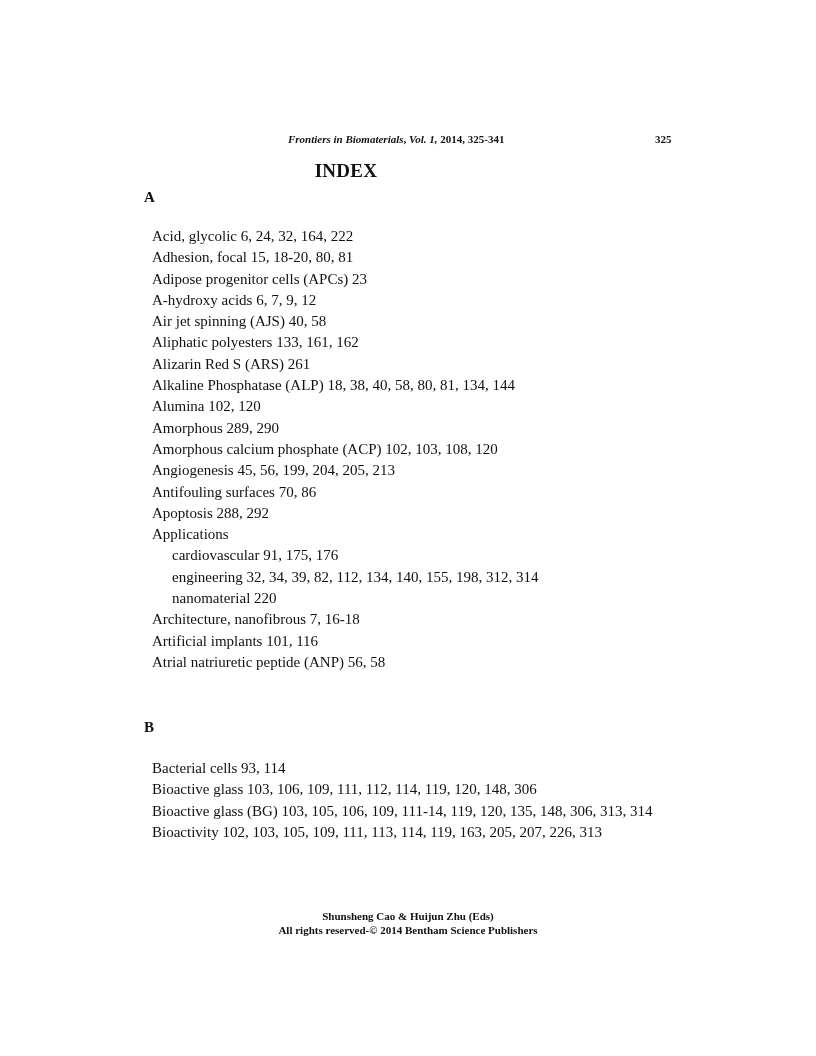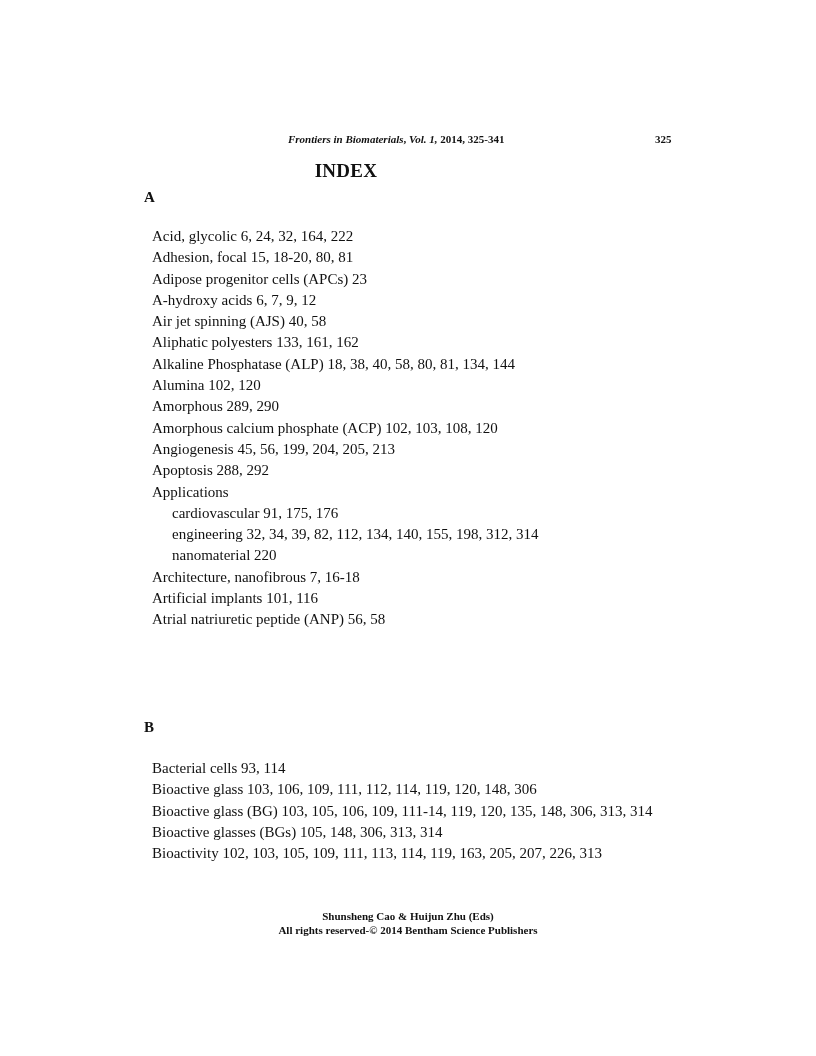--- a/index.html
+++ b/index.html
@@ -32,41 +32,42 @@
 
 <div class="section-letter" style="top:189px;">A</div>
 
 <div class="entries" style="top:226px;">
   <div class="entry">Acid, glycolic 6, 24, 32, 164, 222</div>
   <div class="entry">Adhesion, focal 15, 18-20, 80, 81</div>
   <div class="entry">Adipose progenitor cells (APCs) 23</div>
   <div class="entry">A-hydroxy acids 6, 7, 9, 12</div>
   <div class="entry">Air jet spinning (AJS) 40, 58</div>
   <div class="entry">Aliphatic polyesters 133, 161, 162</div>
+  <div class="entry">Alizarin Red S (ARS) 261</div>
   <div class="entry">Alkaline Phosphatase (ALP) 18, 38, 40, 58, 80, 81, 134, 144</div>
   <div class="entry">Alumina 102, 120</div>
   <div class="entry">Amorphous 289, 290</div>
   <div class="entry">Amorphous calcium phosphate (ACP) 102, 103, 108, 120</div>
   <div class="entry">Angiogenesis 45, 56, 199, 204, 205, 213</div>
+  <div class="entry">Antifouling surfaces 70, 86</div>
   <div class="entry">Apoptosis 288, 292</div>
   <div class="entry">Applications</div>
   <div class="entry sub">cardiovascular 91, 175, 176</div>
   <div class="entry sub">engineering 32, 34, 39, 82, 112, 134, 140, 155, 198, 312, 314</div>
   <div class="entry sub">nanomaterial 220</div>
   <div class="entry">Architecture, nanofibrous 7, 16-18</div>
   <div class="entry">Artificial implants 101, 116</div>
   <div class="entry">Atrial natriuretic peptide (ANP) 56, 58</div>
 </div>
 
 <div class="section-letter" style="top:719px;">B</div>
 
 <div class="entries" style="top:758px;">
   <div class="entry">Bacterial cells 93, 114</div>
   <div class="entry">Bioactive glass 103, 106, 109, 111, 112, 114, 119, 120, 148, 306</div>
   <div class="entry wrap" style="width:512px;">Bioactive glass (BG) 103, 105, 106, 109, 111-14, 119, 120, 135, 148, 306, 313, 314</div>
-  <div class="entry">Bioactive glasses (BGs) 105, 148, 306, 313, 314</div>
   <div class="entry">Bioactivity 102, 103, 105, 109, 111, 113, 114, 119, 163, 205, 207, 226, 313</div>
 </div>
 
 <div class="footer">
   <div>Shunsheng Cao &amp; Huijun Zhu (Eds)</div>
   <div>All rights reserved-© 2014 Bentham Science Publishers</div>
 </div>
 
 </body></html>

